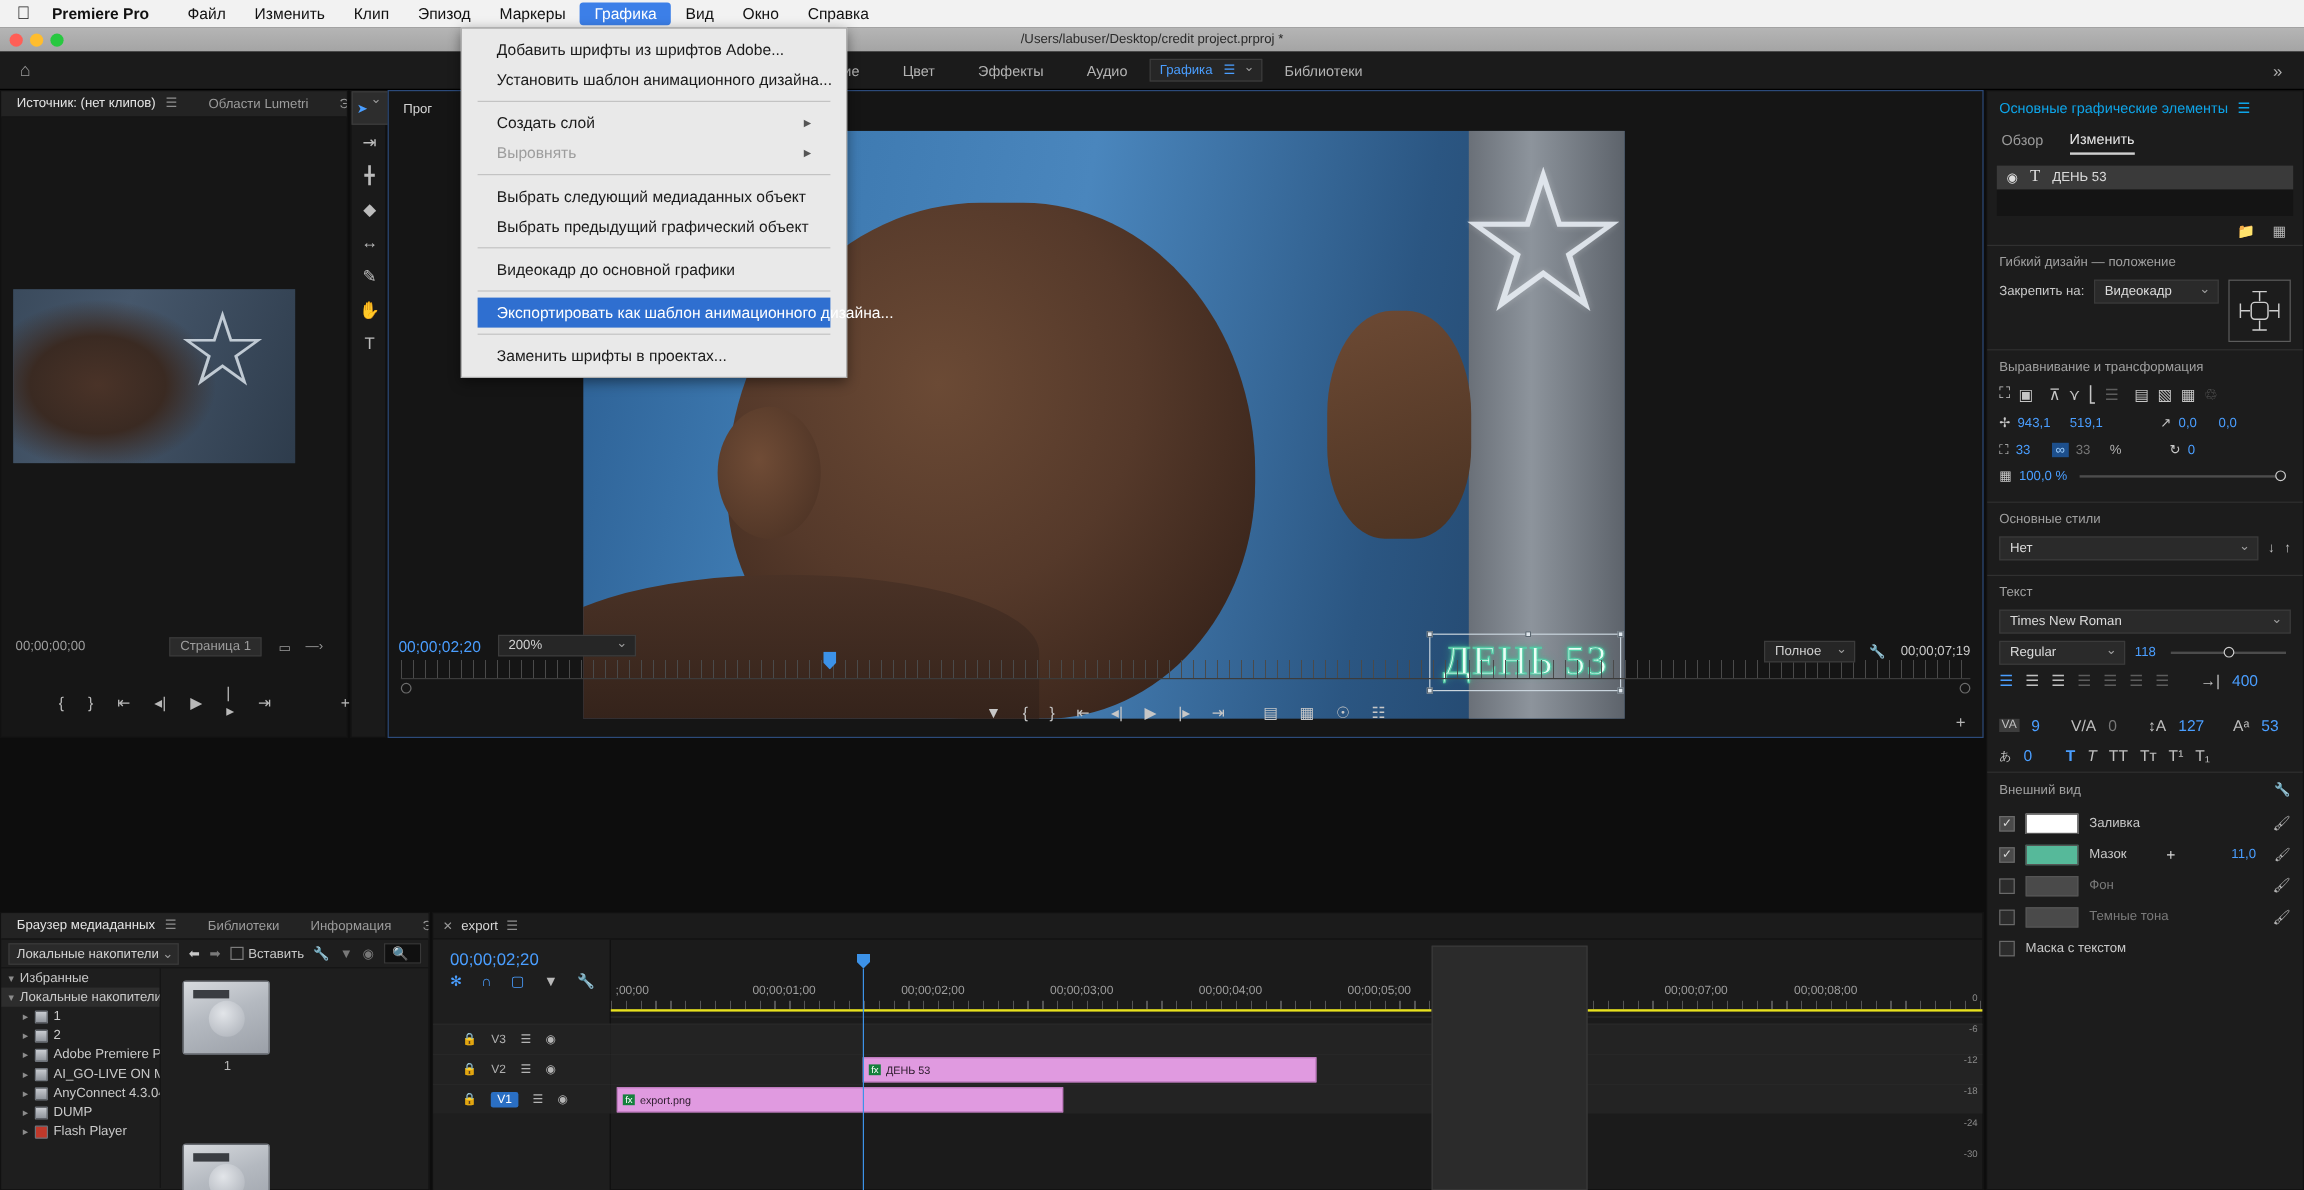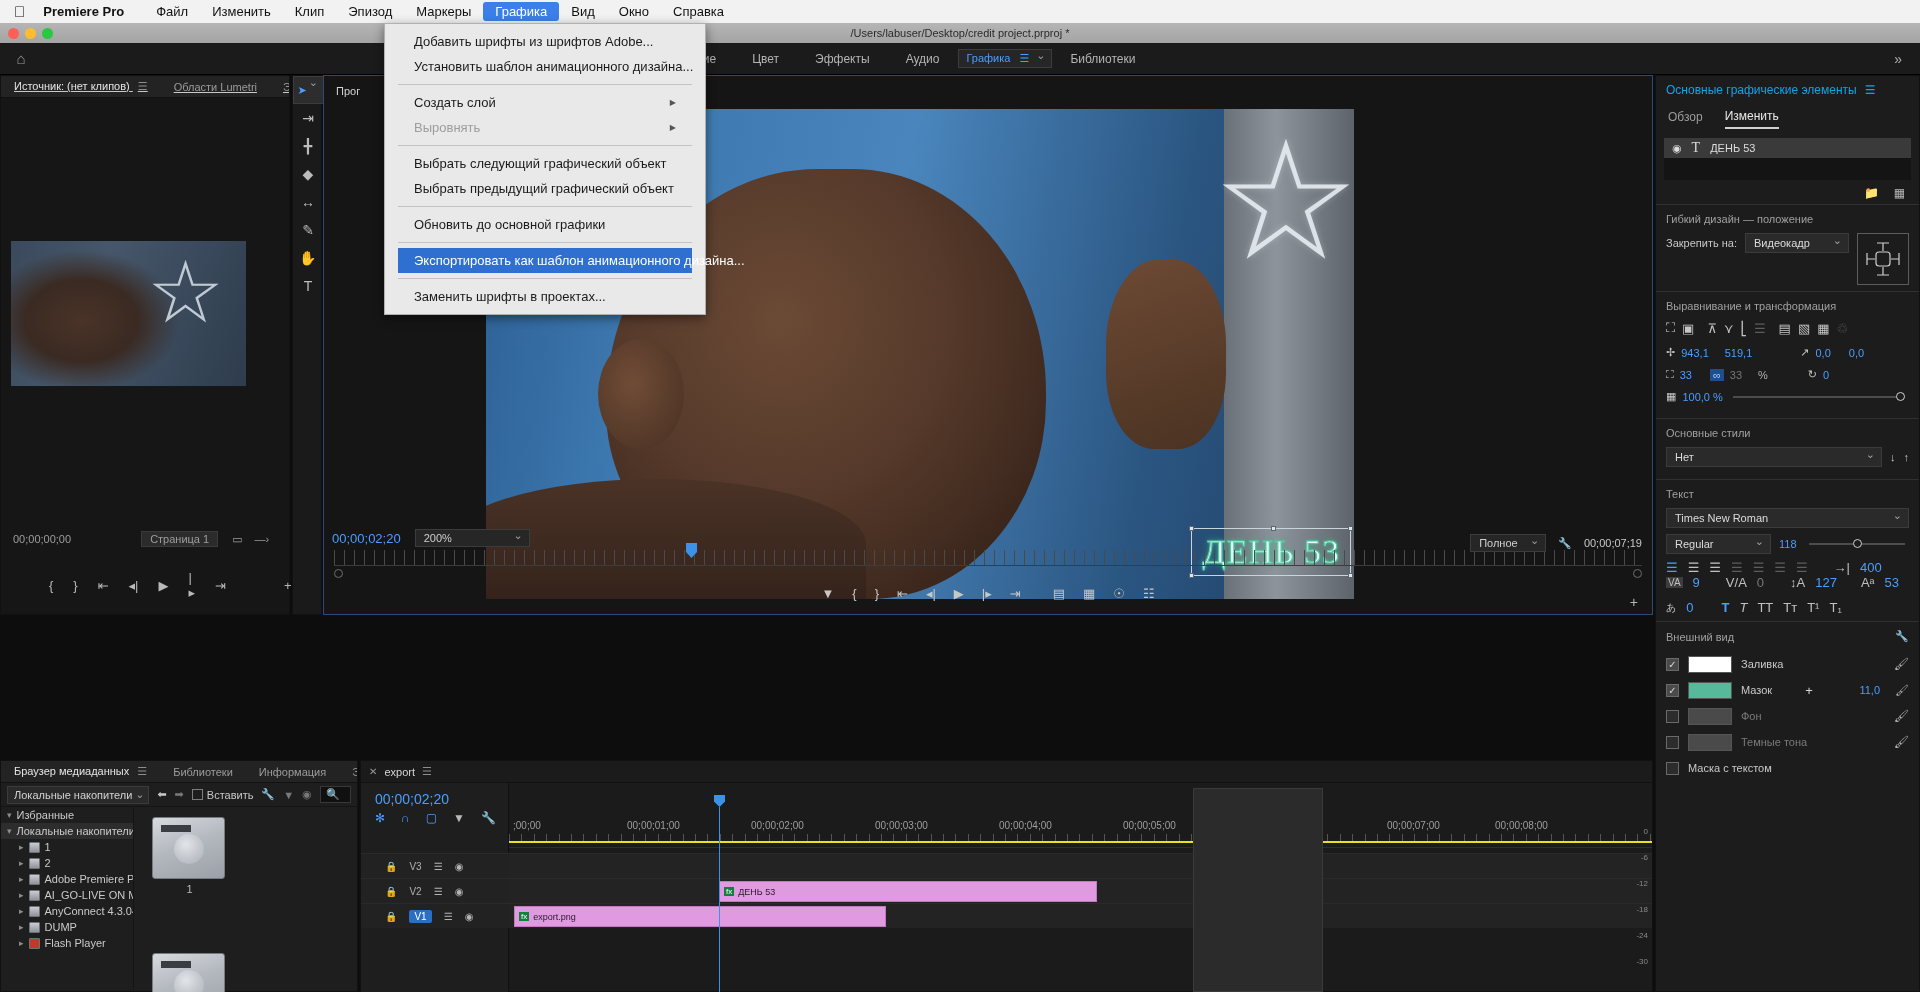--- a/index.html
+++ b/index.html
@@ -41,21 +41,21 @@
   .wsmore{ margin-left:auto; padding:0 18px; color:#b0b0b0; font-size:14px;}
   .hamb{ display:inline-block; margin-left:6px; color:#4a9eff;}
   
   .panel{ position:absolute; background:#1e1e1e; border:1px solid #111; }
   .ptabs{ height:22px; background:#232323; display:flex; align-items:center;
           font-size:11px; border-bottom:1px solid #111; overflow:hidden;}
   .ptab{ padding:0 13px; color:#9c9c9c; white-space:nowrap; line-height:22px;}
   .ptab.act{ color:#e4e4e4; border-bottom:2px solid #c8c8c8; }
   .ptab .hm{ color:#8e8e8e; margin-left:5px; }
   
-  #srcPanel{ left:0; top:75px; width:290px; height:540px; background:#161616;text-decoration:underline;}
+  #srcPanel{ left:0; top:75px; width:290px; height:540px; background:#161616;}
   #srcImg{ position:absolute; left:10px; top:165px; width:235px; height:145px;
     background:#2f3d4e; overflow:hidden; }
   .boy-src{ position:absolute; inset:0;
     background:
       radial-gradient(ellipse 60% 70% at 30% 55%, #4a3328 0%, #3a2a22 40%, transparent 70%),
       linear-gradient(110deg,#3a4a5c 0%,#46576b 35%,#2e3c4c 100%); }
   .star-src{ position:absolute; right:22px; top:8px; font-size:86px; color:#d9e2ea;
      line-height:1; opacity:.85;}
   .src-foot{ position:absolute; left:0; bottom:66px; width:100%; height:18px;
     display:flex; align-items:center; font-size:11px; color:#9d9d9d;}
@@ -468,21 +468,21 @@
       <span style="color:#4a9eff">☰</span>
       <span>☰</span>
       <span>☰</span>
       <span class="dim" style="color:#5d5d5d">☰</span>
       <span class="dim" style="color:#5d5d5d">☰</span>
       <span class="dim" style="color:#5d5d5d">☰</span>
       <span class="dim" style="color:#5d5d5d">☰</span>
       <span style="margin-left:16px">→|</span>
       <span class="num">400</span>
     </div>
-    <div class="tcaps" style="margin-top:0">
+    <div class="tcaps" style="margin-top:22px">
       <span style="background:#3d3d3d;padding:0 2px;font-size:10px">VA</span>
       <span class="num">9</span>
       <span style="margin-left:16px">V/A</span>
       <span class="numdim">0</span>
       <span style="margin-left:16px">↕A</span>
       <span class="num">127</span>
       <span style="margin-left:14px">Aᵃ</span>
       <span class="num">53</span>
     </div>
     <div class="tcaps" style="margin-top:10px">
@@ -716,29 +716,29 @@
     <span>Создать слой</span>
     <span class="arr">▶</span>
   </div>
   <div class="gi sub dis">
     <span>Выровнять</span>
     <span class="arr">▶</span>
   </div>
   <div class="gsep"></div>
 
   <div class="gi">
-    <span>Выбрать следующий графический объект</span>
+    <span>Выбрать следующий медиаданных объект</span>
   </div>
   <div class="gi">
     <span>Выбрать предыдущий графический объект</span>
   </div>
   <div class="gsep"></div>
 
   <div class="gi">
-    <span>Обновить до основной графики</span>
+    <span>Видеокадр до основной графики</span>
   </div>
   <div class="gsep"></div>
 
   <div class="gi hl" style="background: rgb(47, 111, 208);">
     <span>Экспортировать как шаблон анимационного дизайна...</span>
   </div>
   <div class="gsep"></div>
 
   <div class="gi">
     <span>Заменить шрифты в проектах...</span>

